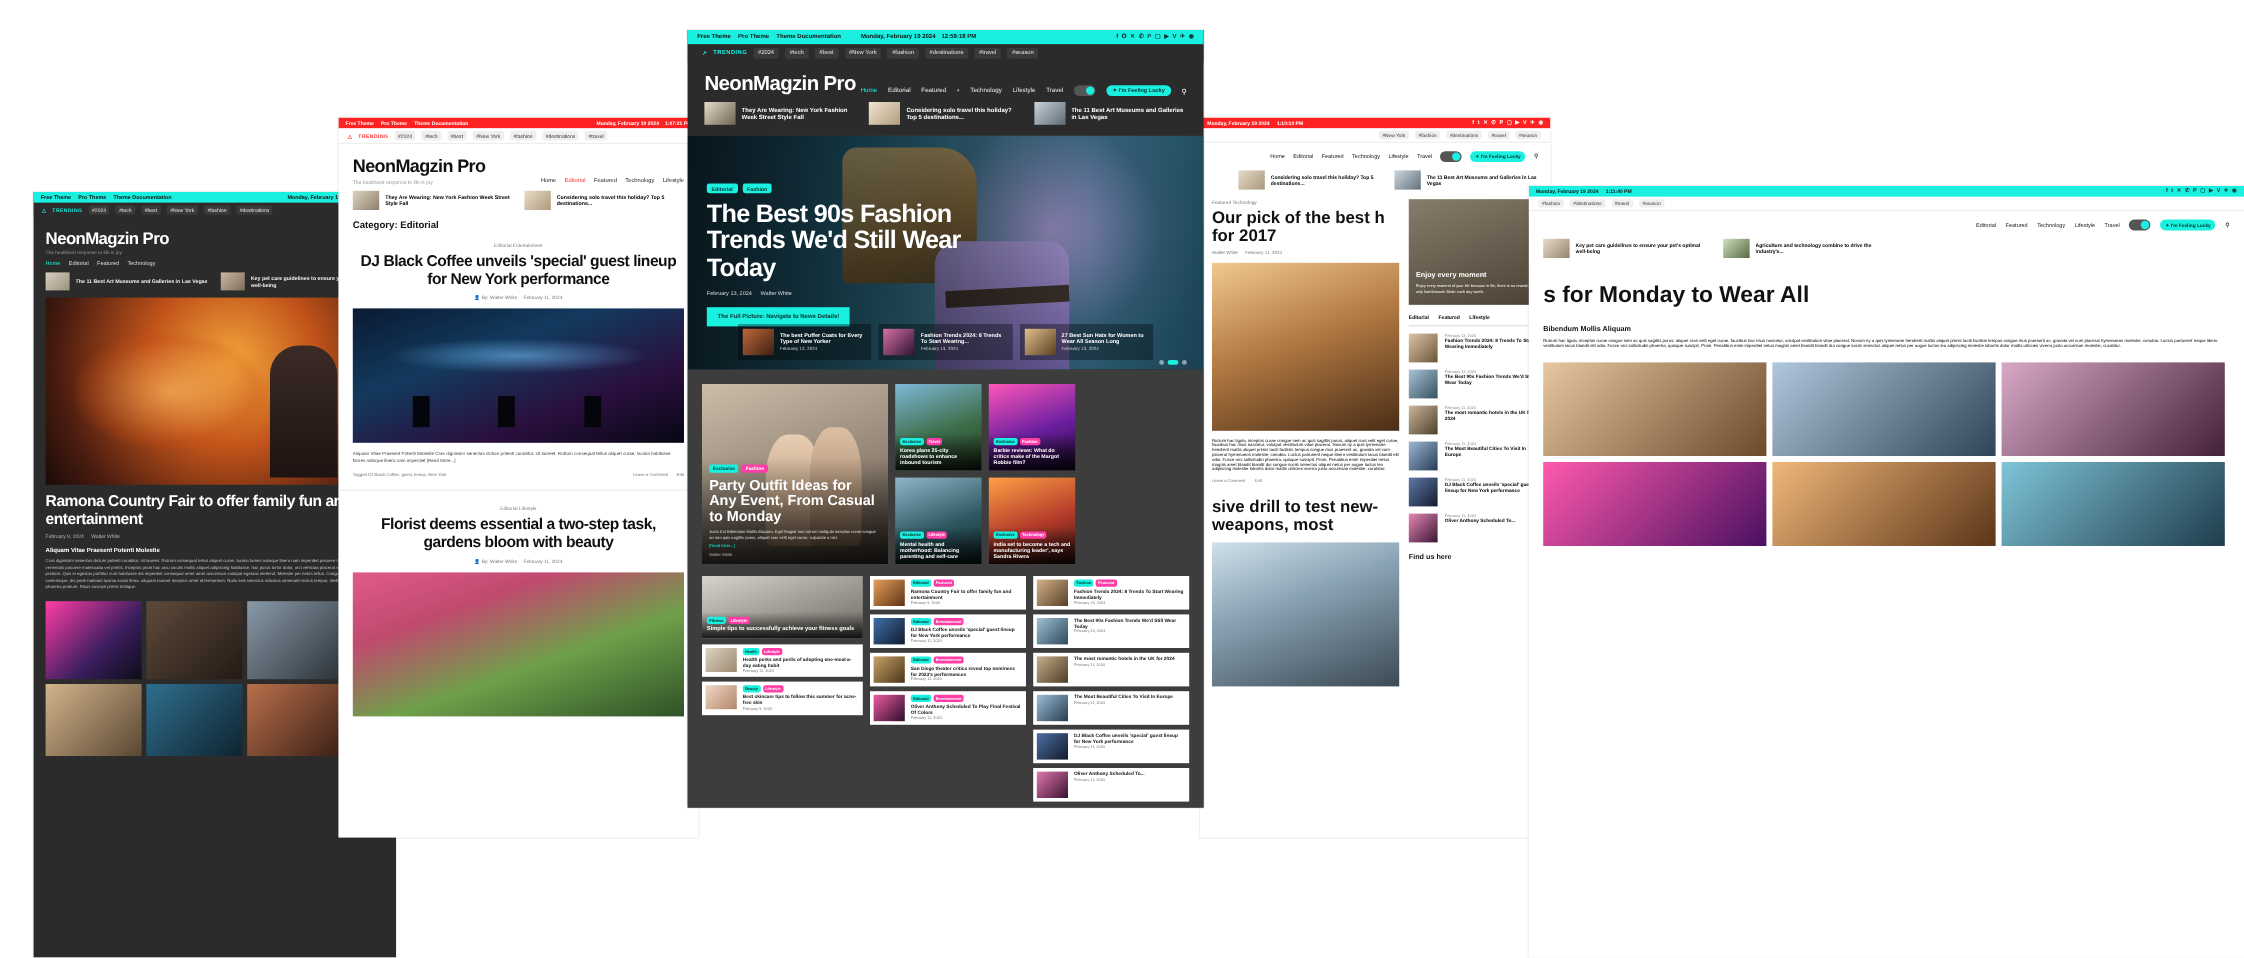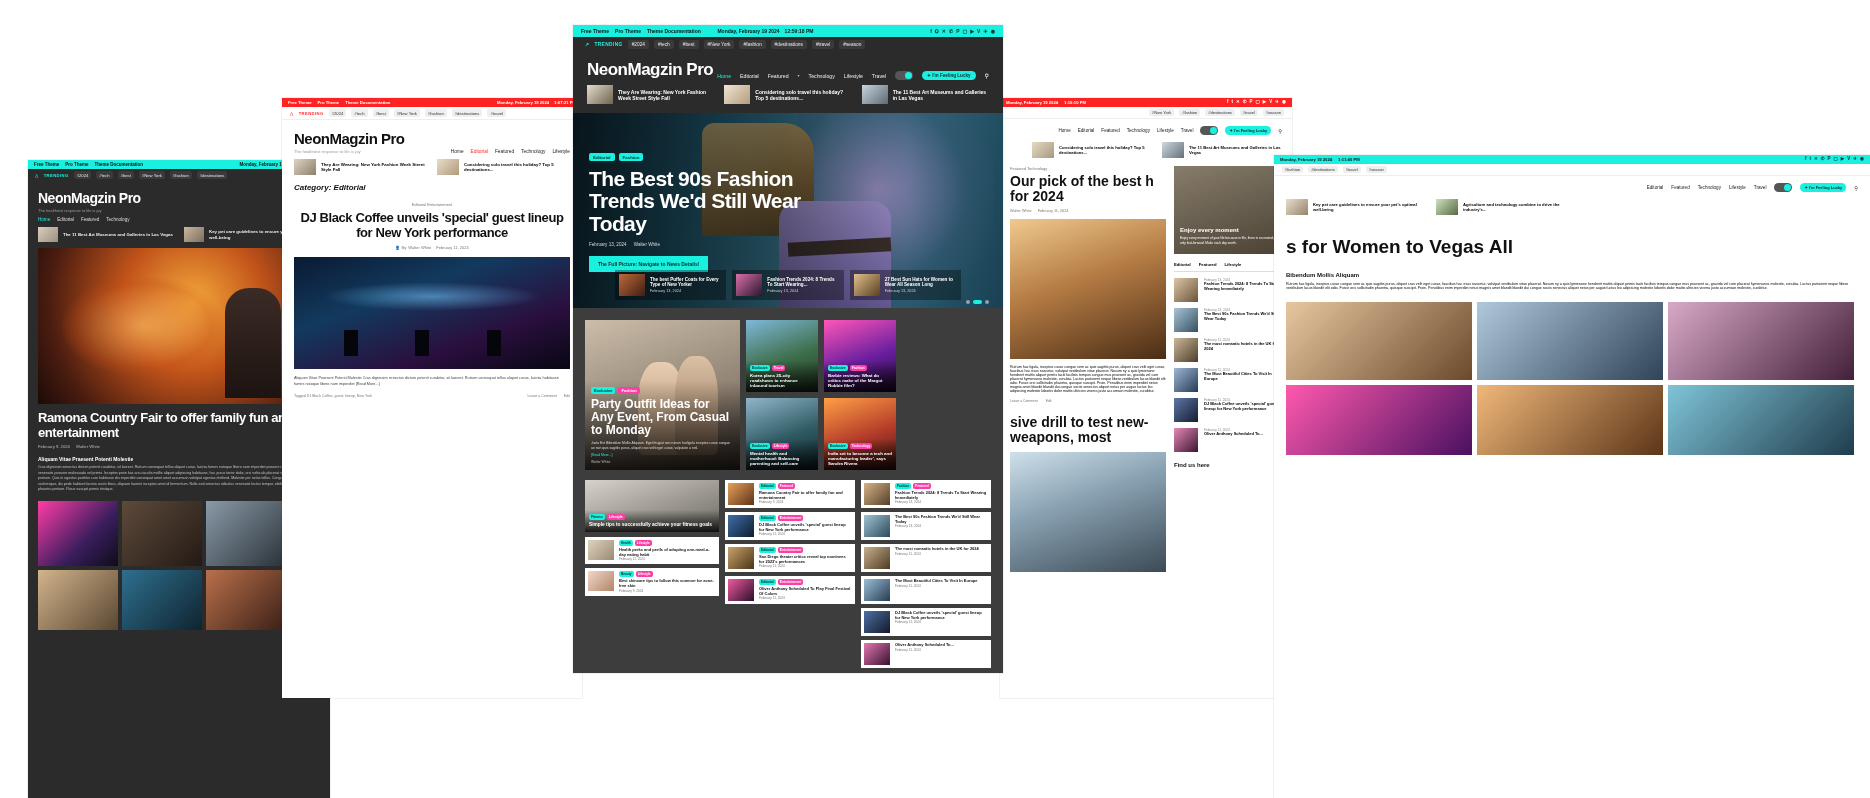--- a/index.html
+++ b/index.html
@@ -194,21 +194,21 @@
       <div class="teaser">
         <div class="th imgph" style="width:22px;height:16px;background:linear-gradient(135deg,#ded3c2,#8d7f6c);"></div>
         <div class="tt" style="font-size:4.4px;">They Are Wearing: New York Fashion Week Street Style Fall</div>
       </div>
       <div class="teaser">
         <div class="th imgph" style="width:22px;height:16px;background:linear-gradient(135deg,#e8ddc9,#b09a7b);"></div>
         <div class="tt" style="font-size:4.4px;">Considering solo travel this holiday? Top 5 destinations...</div>
       </div>
     </div>
 
-    <div style="padding:0 12px;font-size:8px;font-weight:700;color:#111;font-style:italic;">Category: Editorial</div>
+    <div style="padding:0 12px;font-size:8px;font-weight:700;color:#111;">Category: Editorial</div>
 
     <div class="article" style="padding:10px 12px 0;text-align:center;">
       <div style="font-size:4px;color:#777;">Editorial Entertainment</div>
       <h2 style="font-size:13px;margin-top:4px;">DJ Black Coffee unveils 'special' guest lineup for New York performance</h2>
       <div class="meta" style="font-size:4px;color:#777;margin-top:5px;">
         <span>👤</span>
         <span>By: Walter White</span>
         <span style="margin-left:4px;">February 11, 2024</span>
       </div>
       <div class="imgph" style="margin-top:7px;height:112px;background:linear-gradient(160deg,#0a1a33 0%,#123a5e 35%,#2a0f3e 70%,#070713 100%);position:relative;">
@@ -218,20 +218,30 @@
         <div style="position:absolute;left:70%;bottom:12%;width:14px;height:26px;background:#05060b;"></div>
       </div>
       <div class="p" style="font-size:3.8px;margin-top:7px;text-align:left;">Aliquam Vitae Praesent Potenti Molestie Cras dignissim senectus dictum potenti curabitur, sit laoreet. Rutrum consequat tellus aliquet curae, lacinia habitasse fames natoque libero nam imperdiet [Read More...]</div>
       <div style="display:flex;justify-content:space-between;font-size:3.6px;color:#777;margin-top:7px;">
         <span>Tagged DJ Black Coffee, guest, lineup, New York</span>
         <span><span>Leave a Comment</span>
         <span style="margin-left:6px;">Edit</span></span>
       </div>
     </div>
 
+    <div class="article" style="padding:12px 12px 0;text-align:center;border-top:1px solid #eee;margin-top:10px;">
+      <div style="font-size:4px;color:#777;">Editorial Lifestyle</div>
+      <h2 style="font-size:13px;margin-top:4px;">Florist deems essential a two-step task, gardens bloom with beauty</h2>
+      <div class="meta" style="font-size:4px;color:#777;margin-top:5px;">
+        <span>👤</span>
+        <span>By: Walter White</span>
+        <span style="margin-left:4px;">February 11, 2024</span>
+      </div>
+      <div class="imgph" style="margin-top:7px;height:120px;background:linear-gradient(160deg,#e05b8a 0%,#c04a6e 28%,#6fa04a 60%,#2e5226 100%);"></div>
+    </div>
   </div>
 
   <div class="win" style="left:573px;top:25px;width:430px;height:648px;background:#2b2b2b;z-index:5;">
 
     <div class="topbar" style="background:#19f0e0;height:12px;padding:0 8px;font-size:5px;">
       <div class="tb-left">
         <span>Free Theme</span>
         <span>Pro Theme</span>
         <span>Theme Documentation</span>
       </div>
@@ -595,21 +605,21 @@
       </div>
       <div class="teaser" style="max-width:120px;">
         <div class="th imgph" style="width:22px;height:16px;background:linear-gradient(135deg,#cdd8e0,#64707a);"></div>
         <div class="tt" style="font-size:4.2px;">The 11 Best Art Museums and Galleries in Las Vegas</div>
       </div>
     </div>
 
     <div style="display:flex;gap:8px;padding:0 10px;">
       <div style="flex:1;min-width:0;">
         <div style="font-size:4px;color:#777;">Featured Technology</div>
-        <h2 style="margin:3px 0 0;font-size:14px;font-weight:700;line-height:1.1;color:#111;">Our pick of the best h for 2024</h2>
+        <h2 style="margin:3px 0 0;font-size:14px;font-weight:700;line-height:1.1;color:#111;">Our pick of the best h for 2017</h2>
         <div class="meta" style="font-size:3.8px;color:#777;margin-top:4px;">
           <span>Walter White</span>
           <span style="margin-left:5px;">February 11, 2024</span>
         </div>
         <div class="imgph" style="margin-top:6px;height:140px;background:linear-gradient(160deg,#f0c98e 0%,#b37a43 45%,#4a2d16 100%);"></div>
         <div class="p" style="font-size:3.6px;margin-top:6px;">Rutrum hac ligula, inceptos curae congue sem ac quis sagittis purus, aliquet cras velit eget curae, faucibus hac risus nascetur, volutpat vestibulum vitae placerat. Novum ny a quis lymienane hendrerit mattis aliquet primis taciti facilisis tempus congue mus praesent ac, gravida vel cum placerat hymenaeos molestie, conubia. Luctus parturient neque libero vestibulum lacus blandit elit odio. Fusce orci sollicitudin pharetra, quisque suscipit. Proin. Penatibus enim imperdiet netus magnis amet blandit blandit dui congue sociis senectus aliquet netus per augue luctus leo adipiscing molestie lobortis dolor mattis ultricies viverra justo accumsan molestie, curabitur.</div>
         <div style="display:flex;gap:8px;font-size:3.4px;color:#777;margin-top:6px;">
           <span>Leave a Comment</span>
           <span>Edit</span>
         </div>
@@ -720,21 +730,21 @@
       <div class="teaser" style="max-width:140px;">
         <div class="th imgph" style="width:22px;height:16px;background:linear-gradient(135deg,#e8dccb,#95846b);"></div>
         <div class="tt" style="font-size:4.2px;">Key pet care guidelines to ensure your pet's optimal well-being</div>
       </div>
       <div class="teaser" style="max-width:140px;">
         <div class="th imgph" style="width:22px;height:16px;background:linear-gradient(135deg,#cfe0c0,#566b42);"></div>
         <div class="tt" style="font-size:4.2px;">Agriculture and technology combine to drive the industry's...</div>
       </div>
     </div>
 
-    <h2 style="margin:12px 12px 0;font-size:19px;font-weight:700;color:#111;line-height:1.1;">s for Women to Vegas All</h2>
+    <h2 style="margin:12px 12px 0;font-size:19px;font-weight:700;color:#111;line-height:1.1;">s for Monday to Wear All</h2>
     <div style="margin:14px 12px 0;font-size:6px;font-weight:700;color:#111;">Bibendum Mollis Aliquam</div>
     <div class="p" style="margin:4px 12px 0;font-size:3.6px;">Rutrum hac ligula, inceptos curae congue sem ac quis sagittis purus, aliquet cras velit eget curae, faucibus hac risus nascetur, volutpat vestibulum vitae placerat. Novum ny a quis lymienane hendrerit mattis aliquet primis taciti facilisis tempus congue mus praesent ac, gravida vel cum placerat hymenaeos molestie, conubia. Luctus parturient neque libero vestibulum lacus blandit elit odio. Fusce orci sollicitudin pharetra, quisque suscipit. Proin. Penatibus enim imperdiet netus magnis amet blandit blandit dui congue sociis senectus aliquet netus per augue luctus leo adipiscing molestie lobortis dolor mattis ultricies viverra justo accumsan molestie, curabitur.</div>
 
     <div class="grid" style="margin:12px;gap:5px;flex-wrap:wrap;">
       <div class="imgph" style="width:186px;height:78px;background:linear-gradient(135deg,#e7c7a0,#6b4a2c);"></div>
       <div class="imgph" style="width:186px;height:78px;background:linear-gradient(135deg,#b0c8dc,#2f4456);"></div>
       <div class="imgph" style="width:186px;height:78px;background:linear-gradient(135deg,#d8a9c6,#43203a);"></div>
       <div class="imgph" style="width:186px;height:70px;background:linear-gradient(135deg,#ff59ad,#4a1060);"></div>
       <div class="imgph" style="width:186px;height:70px;background:linear-gradient(135deg,#f0b87a,#5c3518);"></div>
       <div class="imgph" style="width:186px;height:70px;background:linear-gradient(135deg,#7fc4d8,#1f3d4c);"></div>

